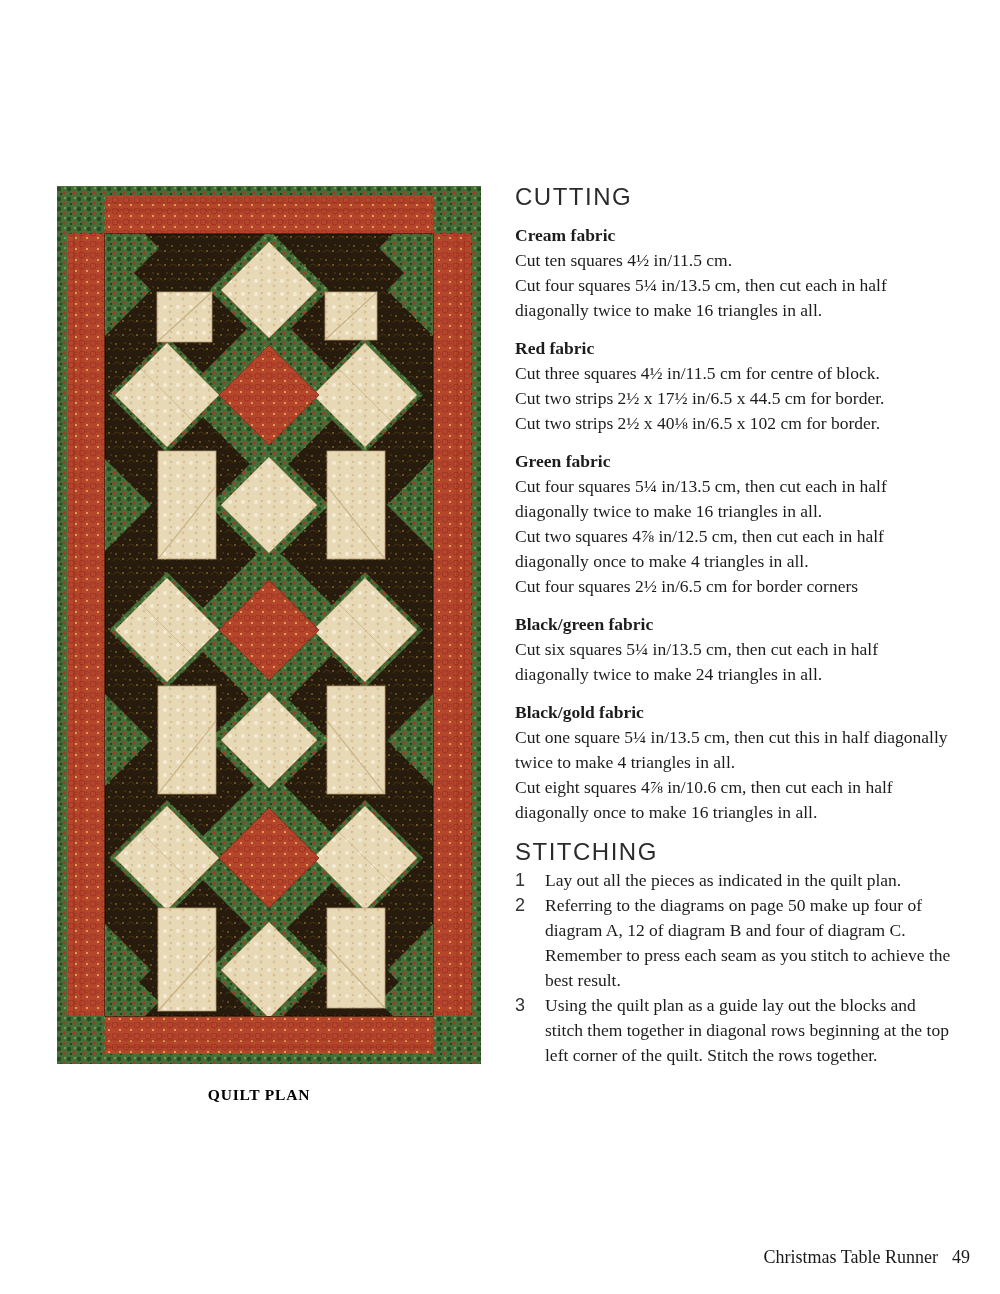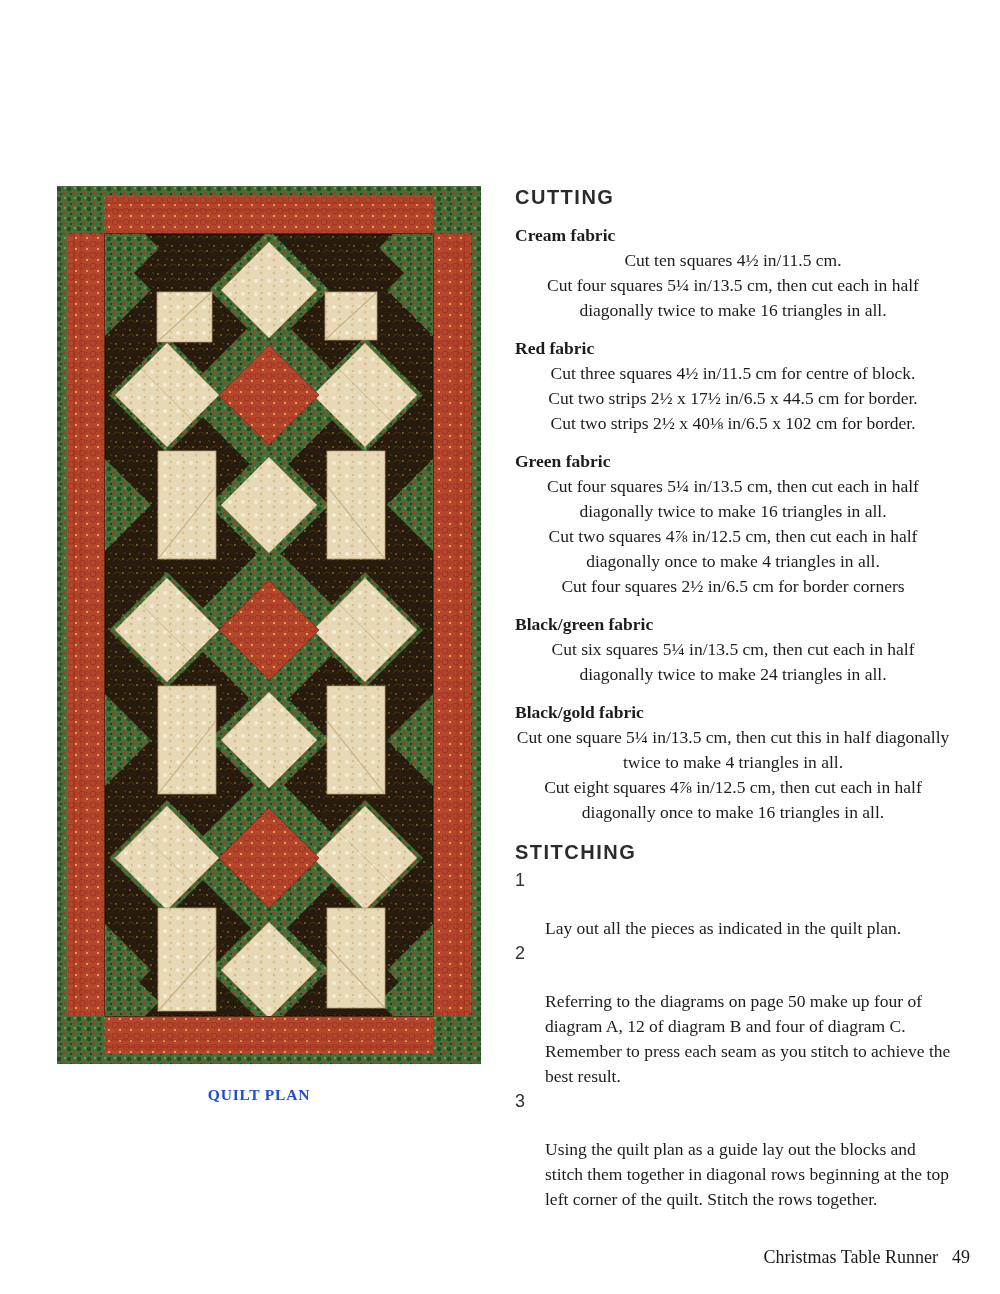--- a/index.html
+++ b/index.html
@@ -12,42 +12,42 @@
     overflow:hidden;
   }
   .photo {
     position:absolute; left:57px; top:186px; width:424px; height:878px;
   }
   .photo svg { display:block; width:424px; height:878px; }
   .caption {
     position:absolute; left:57px; top:1086px; width:404px;
     text-align:center;
     font-weight:700; font-size:15.5px; letter-spacing:0.8px;
-    color:#1d4ed8;
+    color:#000000;
   }
   .content {
     position:absolute; left:515px; top:184px; width:436px;
   }
   .heading {
     font-family:"Liberation Sans","DejaVu Sans",sans-serif;
-    font-weight:700; font-size:20px; letter-spacing:1.5px;
+    font-weight:400; font-size:24px; letter-spacing:1.5px;
     color:#2b2b2b; line-height:26px; margin-bottom:2px;
   }
   .sec { margin-top:13px;font-family:Liberation Serif, serif; }
   .sec:first-of-type { margin-top:3px; }
   .sec-title { font-weight:700; font-size:17.5px; line-height:25px; }
-  .line { font-size:17.5px; line-height:25px;text-align:center; }
+  .line { font-size:17.5px; line-height:25px; }
   .stitching-heading { margin-top:14px; margin-bottom:3px; }
   .step { display:flex; align-items:flex-start; }
   .step-num {
     width:30px; flex:0 0 30px;
     font-family:"Liberation Sans","DejaVu Sans",sans-serif;
     font-weight:400; font-size:18px; line-height:25px; color:#333;
   }
-  .step-text { flex:1; font-size:17.5px; line-height:25px; max-width:406px;margin-top:48px; }
+  .step-text { flex:1; font-size:17.5px; line-height:25px; max-width:406px; }
   .footer {
     position:absolute; right:30px; top:1247px;
     font-size:18px; color:#1a1a1a; text-align:right;
   }
   .footer .pagenum { margin-left:14px; }
 </style>
 </head>
 <body>
 
 <figure class="photo">
@@ -216,21 +216,21 @@
   </div>
 
   <div class="sec">
     <div class="sec-title">Black/green fabric</div>
     <p class="line">Cut six squares 5¼ in/13.5 cm, then cut each in half diagonally twice to make 24 triangles in all.</p>
   </div>
 
   <div class="sec">
     <div class="sec-title">Black/gold fabric</div>
     <p class="line">Cut one square 5¼ in/13.5 cm, then cut this in half diagonally twice to make 4 triangles in all.</p>
-    <p class="line">Cut eight squares 4⅞ in/12.5 cm, then cut each in half diagonally once to make 16 triangles in all.</p>
+    <p class="line">Cut eight squares 4⅞ in/10.6 cm, then cut each in half diagonally once to make 16 triangles in all.</p>
   </div>
 
   <div class="heading stitching-heading">STITCHING</div>
 
   <div class="step">
     <div class="step-num">1</div>
     <div class="step-text">Lay out all the pieces as indicated in the quilt plan.</div>
   </div>
   <div class="step">
     <div class="step-num">2</div>

